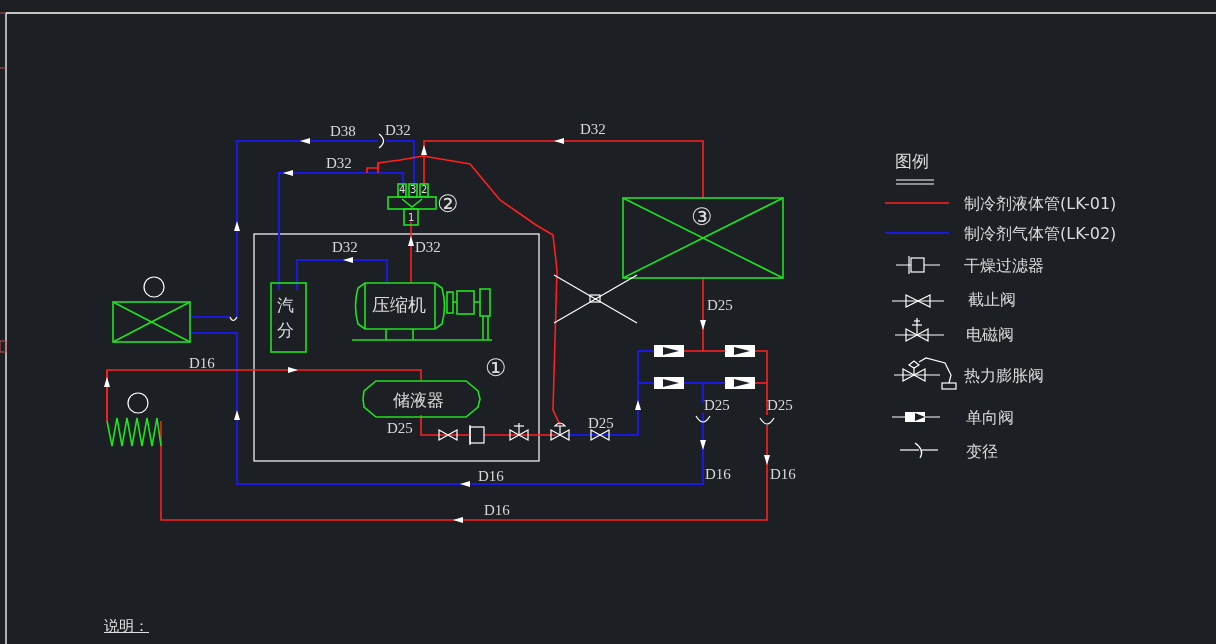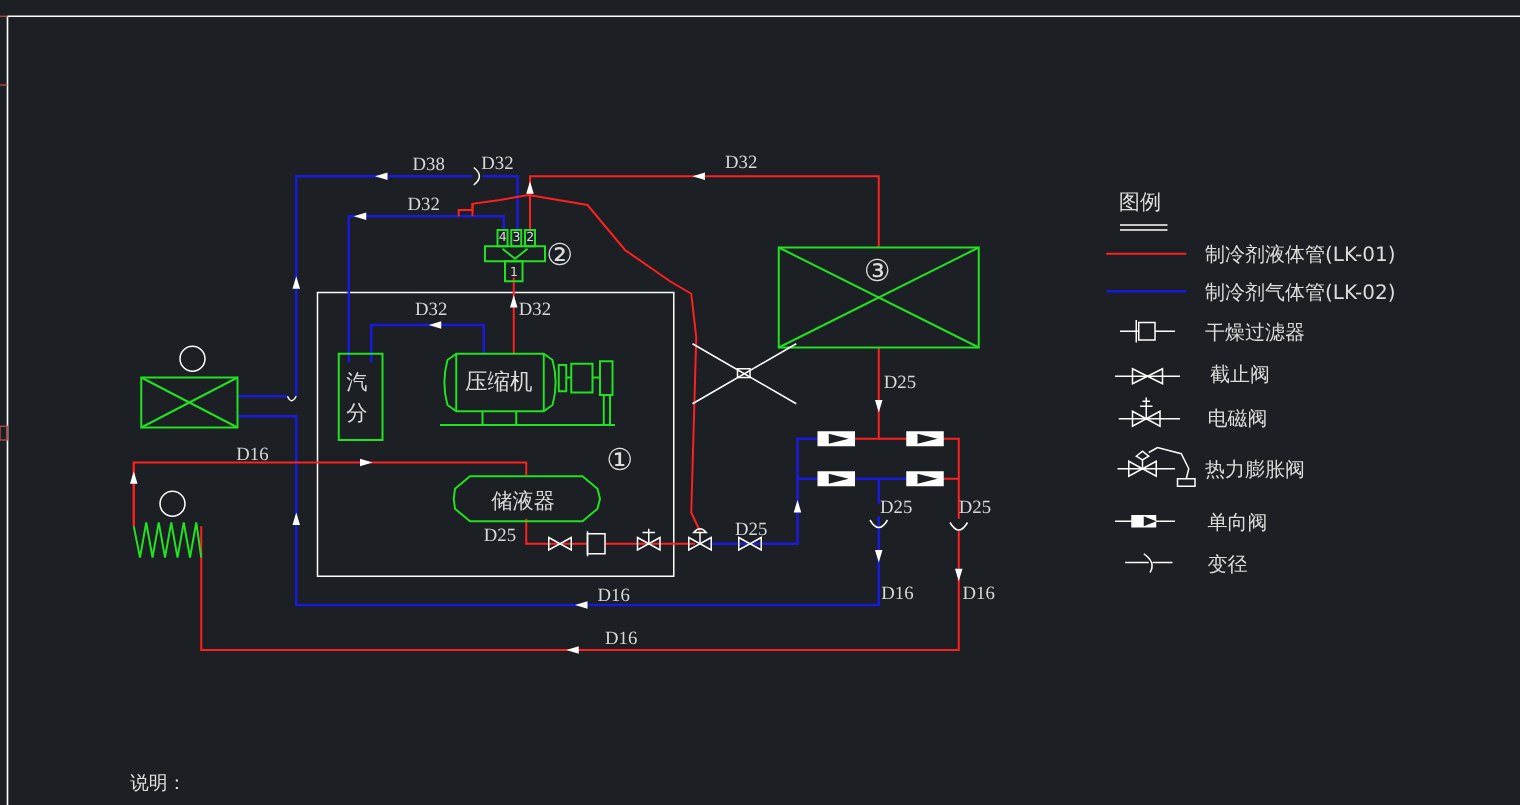--- a/index.html
+++ b/index.html
@@ -10,21 +10,21 @@
   }
   #canvas { position:absolute; left:0; top:0; }
   svg text { font-family: "Liberation Serif", "DejaVu Serif", serif; }
   .lbl { fill:#d8d8d8; font-size:15px; }
   .cjk { fill:#dcdcdc; font-family: "DejaVu Sans", sans-serif; }
   .notes {
     position:absolute; left:104px; top:566px;
     color:#e0e0e0; font-family:"DejaVu Sans Mono", "Liberation Mono", monospace;
     font-size:15px; line-height:24px; white-space:pre;
   }
-  .notes div { height:24px; }
+  .notes div { height:24px;text-decoration:underline; }
 </style>
 </head>
 <body>
 
 <svg id="canvas" width="1216" height="644" viewBox="0 0 1216 644">
   <defs>
     <g id="stopvalve">
       <polygon points="-9,-5 0,0 -9,5" fill="none" stroke="#fff" stroke-width="1.2"></polygon>
       <polygon points="9,-5 0,0 9,5" fill="none" stroke="#fff" stroke-width="1.2"></polygon>
     </g>

